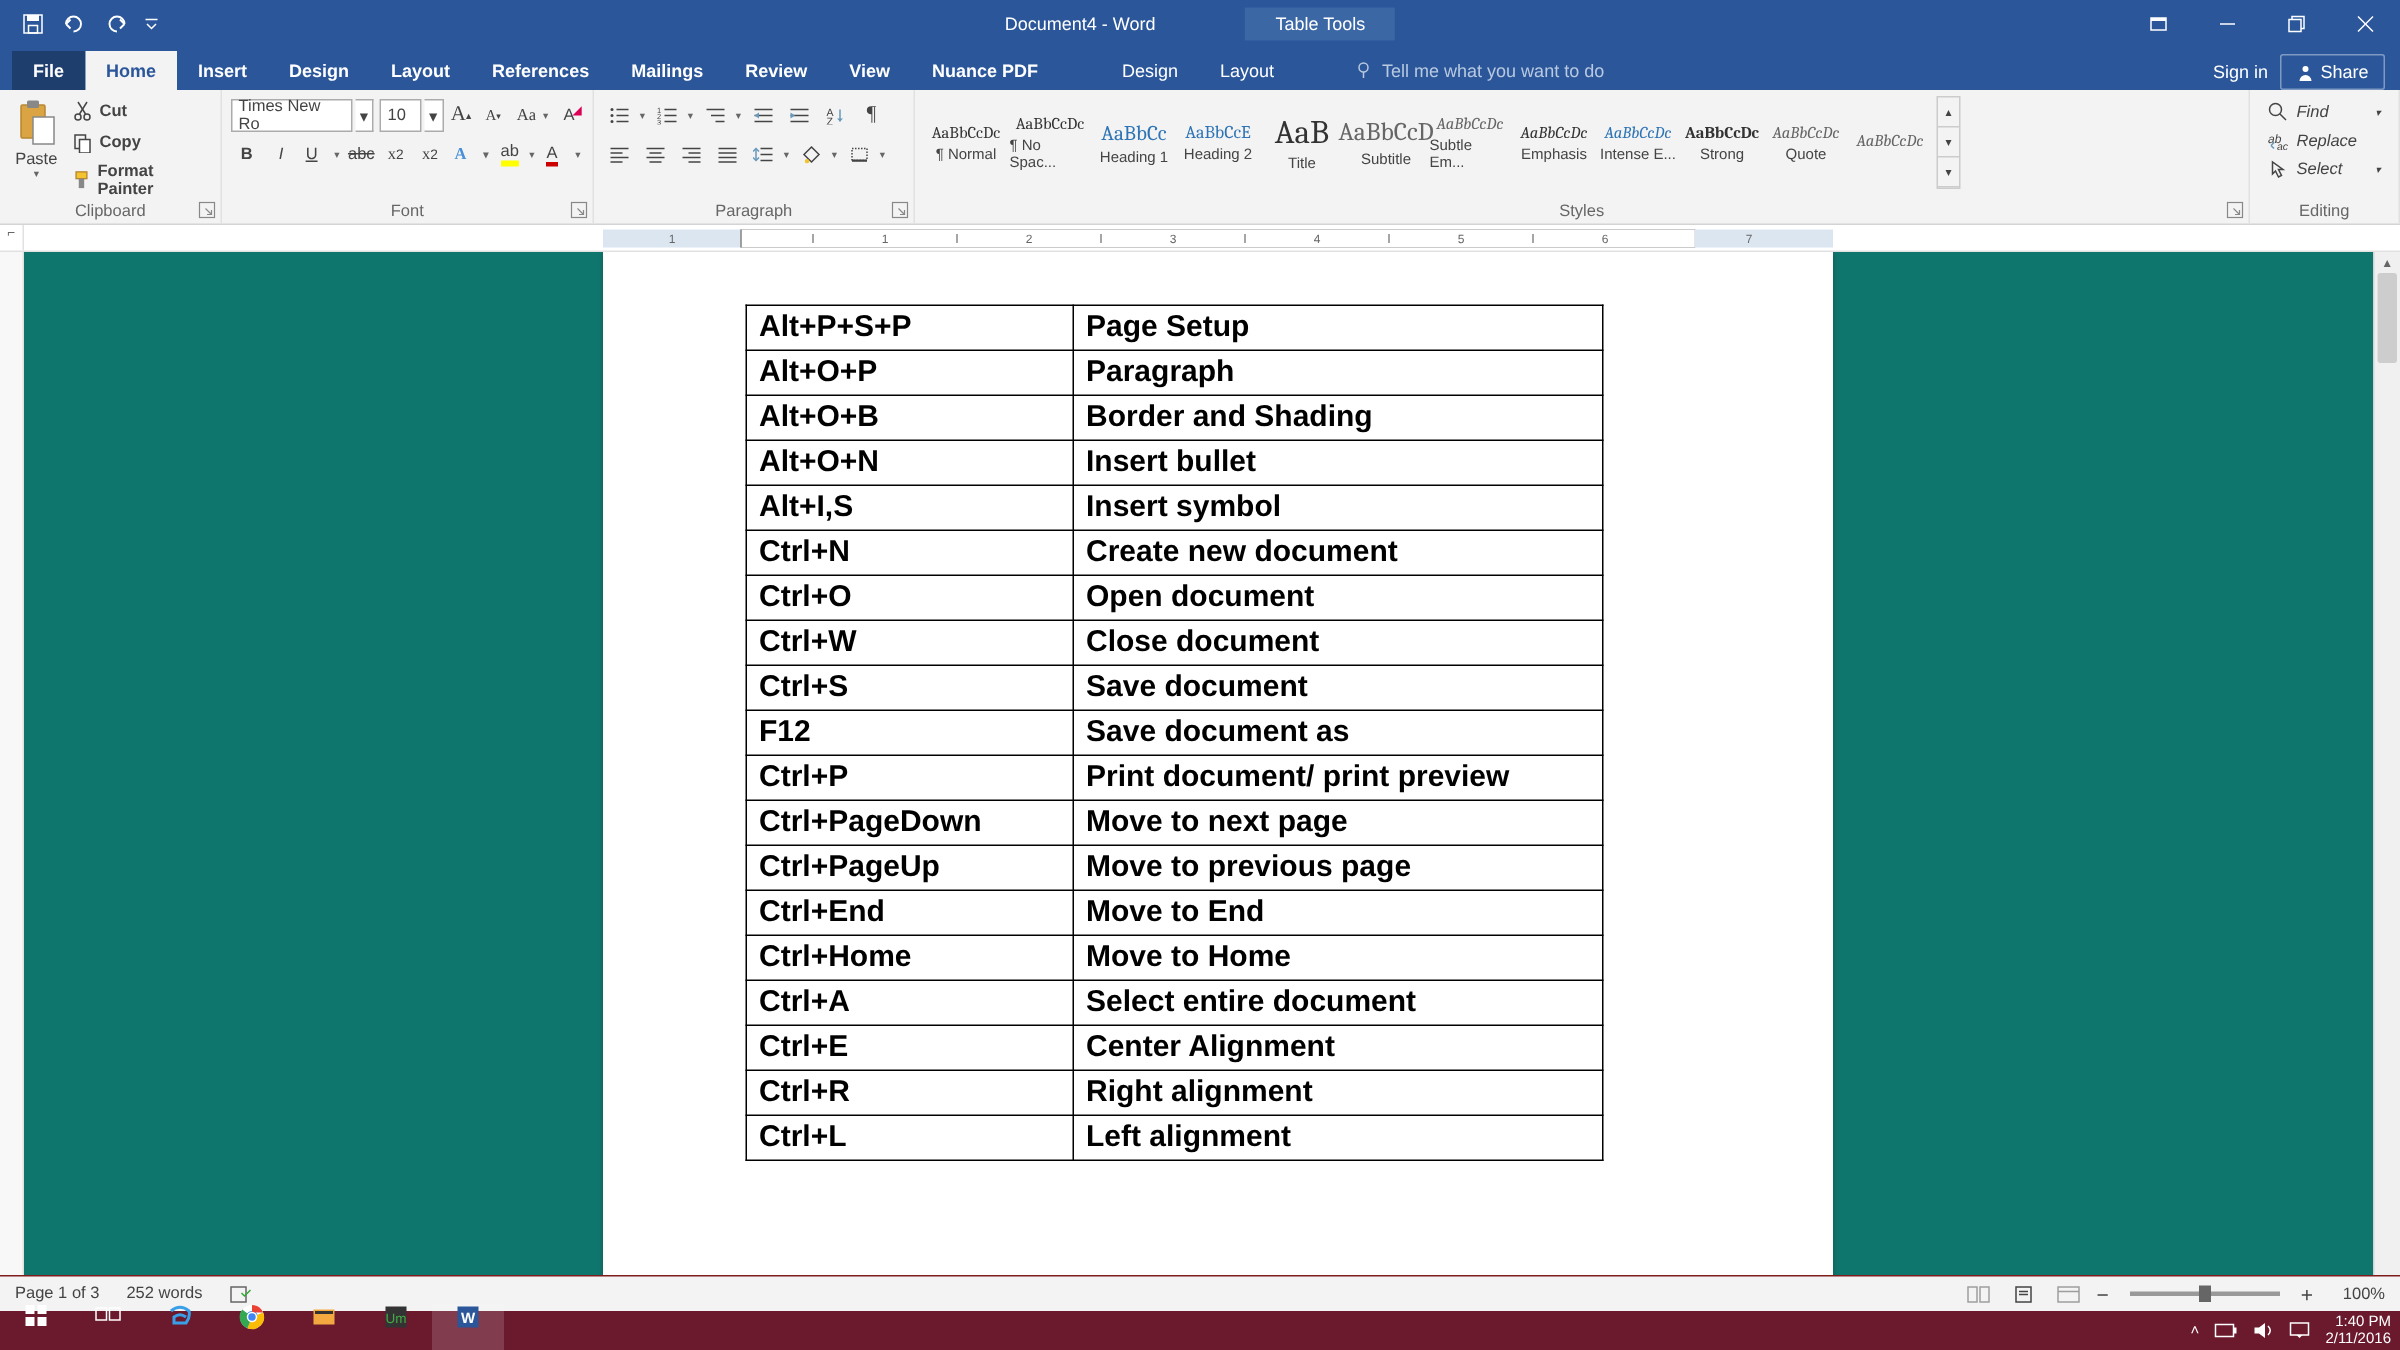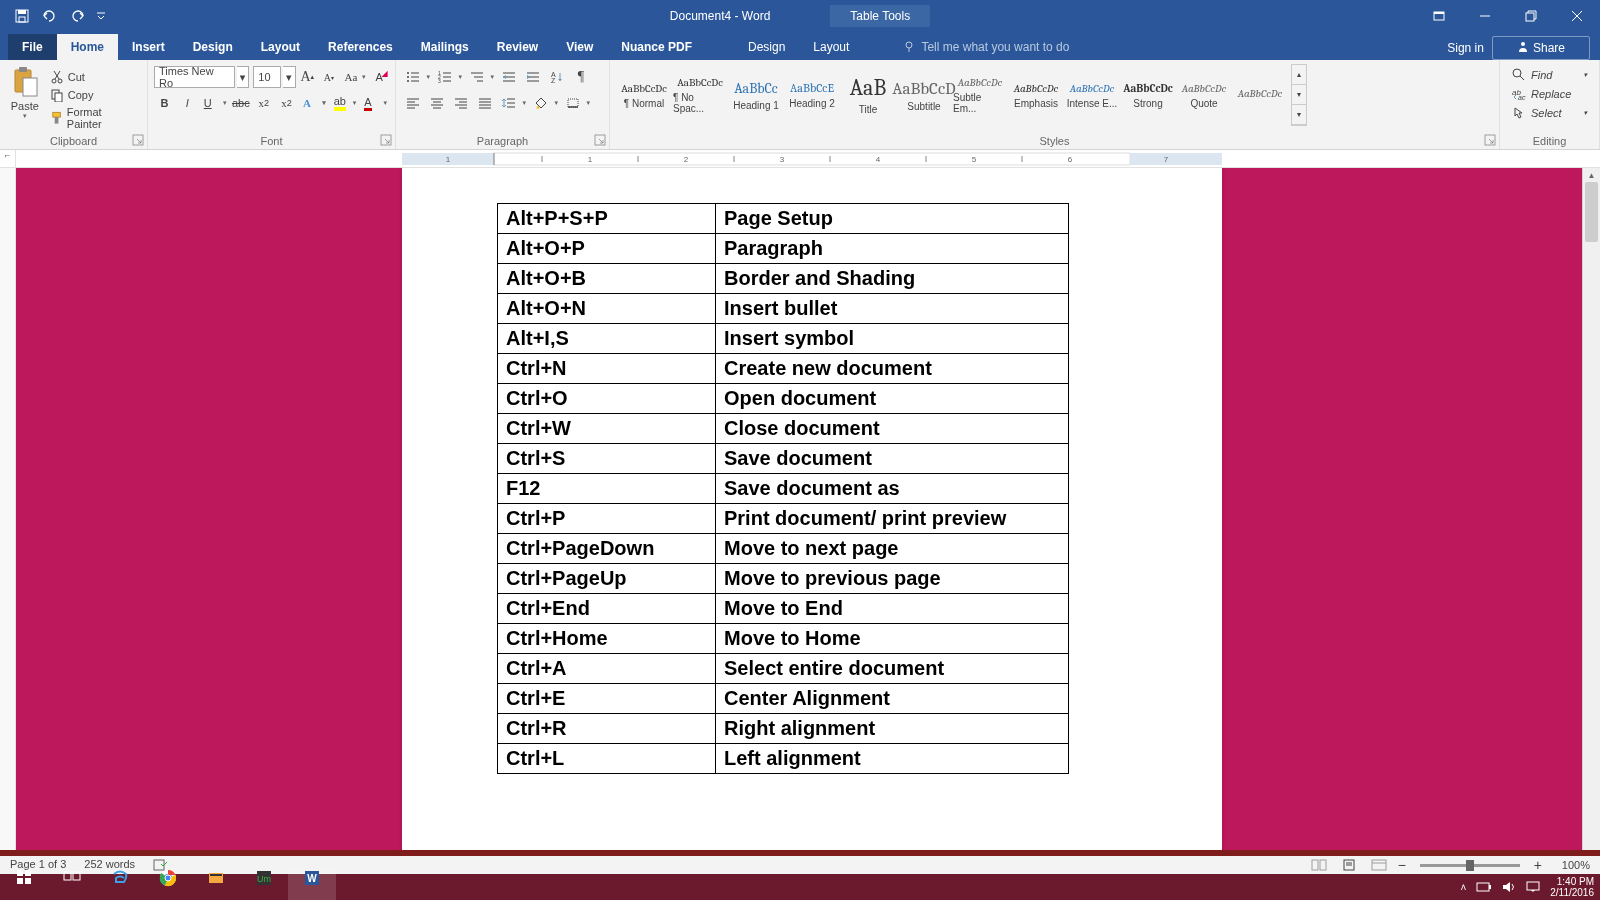--- a/index.html
+++ b/index.html
@@ -16,32 +16,32 @@
 
 
 .ribbontabs { height:28px; background:#2b579a; display:flex; align-items:flex-end; padding-left:8px; color:#fff; font-size:12px; }
 .rtab { padding:6px 14px; cursor:pointer; }
 .rtab.active { background:#f3f3f3; color:#2b579a; }
 .rtab.file { background:#1e3e6e; }
 .context-tabs { display:flex; margin-left:28px; }
 .tell-me { margin-left:30px; display:flex; align-items:center; gap:6px; color:#b8c9e0; padding:6px 10px; }
 .tell-me svg { width:12px; height:12px; }
 .right-tabs { margin-left:auto; display:flex; align-items:center; gap:8px; padding-right:10px; }
-.share-btn { display:flex; align-items:flex-start; gap:4px; padding:4px 24px; border:1px solid rgba(255,255,255,.4); border-radius:2px; cursor:pointer; }
+.share-btn { display:flex; align-items:flex-end; gap:4px; padding:4px 10px; border:1px solid rgba(255,255,255,.4); border-radius:2px; cursor:pointer; }
 
 
 .ribbon { height:90px; background:#f3f3f3; border-bottom:1px solid #d4d4d4; display:flex; font-size:11px; color:#444; }
 .rgroup { border-right:1px solid #e1e1e1; padding:2px 6px 0; display:flex; flex-direction:column; justify-content:space-between; position:relative; }
 .rgroup-label { text-align:center; font-size:11px; color:#666; padding:2px 0; }
 .rgroup-launcher { position:absolute; right:3px; bottom:3px; width:12px; height:12px; cursor:pointer; }
 .rgroup-body { flex:1; display:flex; }
 
 
 .clip-paste { width:40px; display:flex; flex-direction:column; align-items:center; padding-top:4px; cursor:pointer; }
-.clip-right { display:flex; flex-direction:column; justify-content:center; padding:4px 4px 0; gap:2px; }
+.clip-right { display:flex; flex-direction:column; justify-content:space-between; padding:4px 4px 0; gap:2px;font-weight:bold; }
 .clip-item { display:flex; align-items:center; gap:4px; font-size:11px; cursor:pointer; padding:1px 2px; }
 
 
 .font-body { display:flex; flex-direction:column; gap:4px; padding-top:4px; }
 .font-row { display:flex; align-items:center; gap:2px; }
 .font-combo { border:1px solid #ababab; background:#fff; height:22px; font-size:11px; padding:0 4px; display:flex; align-items:center; cursor:text; }
 .font-name { width:90px; }
 .font-size { width:30px; }
 .dropdown-caret { border:1px solid #ababab; border-left:none; width:14px; height:22px; display:flex; align-items:center; justify-content:center; background:#fff; cursor:pointer; }
 .tbtn { width:22px; height:22px; display:flex; align-items:center; justify-content:center; cursor:pointer; font-family:"Times New Roman",serif; }
@@ -65,32 +65,32 @@
 
 
 .ruler-bar { height:18px; background:#fff; border-bottom:1px solid #e1e1e1; display:flex; }
 .ruler-corner { width:16px; border-right:1px solid #e1e1e1; font-size:9px; text-align:center; color:#666; }
 .ruler-v { width:16px; background:#f8f8f8; border-right:1px solid #e1e1e1; }
 .ruler-h { flex:1; position:relative; overflow:hidden; }
 .ruler-h svg { position:absolute; left:386px; }
 
 
 .docwrap { position:absolute; top:168px; bottom:26px; left:0; right:0; display:flex; }
-.doc-scroll { flex:1; background:#be185d; overflow:hidden; position:relative; }
+.doc-scroll { flex:1; background:#0f766e; overflow:hidden; position:relative; }
 .page { position:absolute; left:386px; top:0; width:820px; min-height:1060px; background:#fff; box-shadow:0 0 4px rgba(0,0,0,.2); }
 .doc-table { position:absolute; left:95px; top:35px; border-collapse:collapse; font-family:Cambria,serif; font-weight:bold; font-size:20px; }
 .doc-table td { border:1px solid #000; padding:3px 8px; }
 .doc-table td:first-child { width:218px; }
 .doc-table td:last-child { width:353px; }
 .vscroll { width:18px; background:#f0f0f0; border-left:1px solid #d4d4d4; position:relative; }
 .vscroll-thumb { position:absolute; left:2px; right:2px; top:14px; height:60px; background:#cdcdcd; border-radius:2px; }
 .vscroll-arrow { position:absolute; left:0; right:0; height:14px; display:flex; align-items:center; justify-content:center; font-size:8px; color:#666; cursor:pointer; }
 
 
-.statusbar { position:absolute; bottom:26px; left:0; right:0; height:24px; background:#f3f3f3; border-top:6px solid #7f1d1d; display:flex; align-items:center; font-size:11px; color:#444; padding:0 10px; }
+.statusbar { position:absolute; bottom:26px; left:0; right:0; height:24px; background:#f3f3f3; border-top:1px solid #7f1d1d; display:flex; align-items:center; font-size:11px; color:#444; padding:0 10px; }
 .statusbar .left { display:flex; gap:18px; }
 .statusbar .right { margin-left:auto; display:flex; align-items:center; gap:8px; }
 .view-btn { width:22px; height:18px; display:flex; align-items:center; justify-content:center; cursor:pointer; opacity:.6; }
 .view-btn.active { opacity:1; }
 .zoom-slider { width:100px; height:3px; background:#999; position:relative; margin:0 6px; }
 .zoom-slider::after { content:""; position:absolute; left:50%; top:-4px; width:8px; height:11px; background:#666; transform:translateX(-50%); }
 
 
 .taskbar { position:absolute; bottom:0; left:0; right:0; height:26px; background:#6b1a2e; display:flex; align-items:center; }
 .task-btn { width:48px; height:37px; display:flex; align-items:flex-start; justify-content:center; cursor:pointer; }

